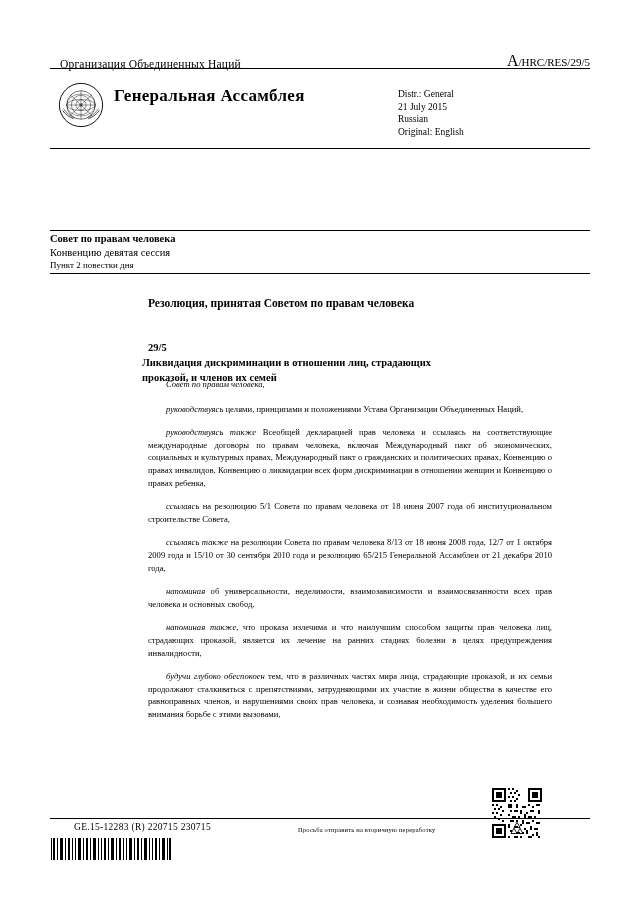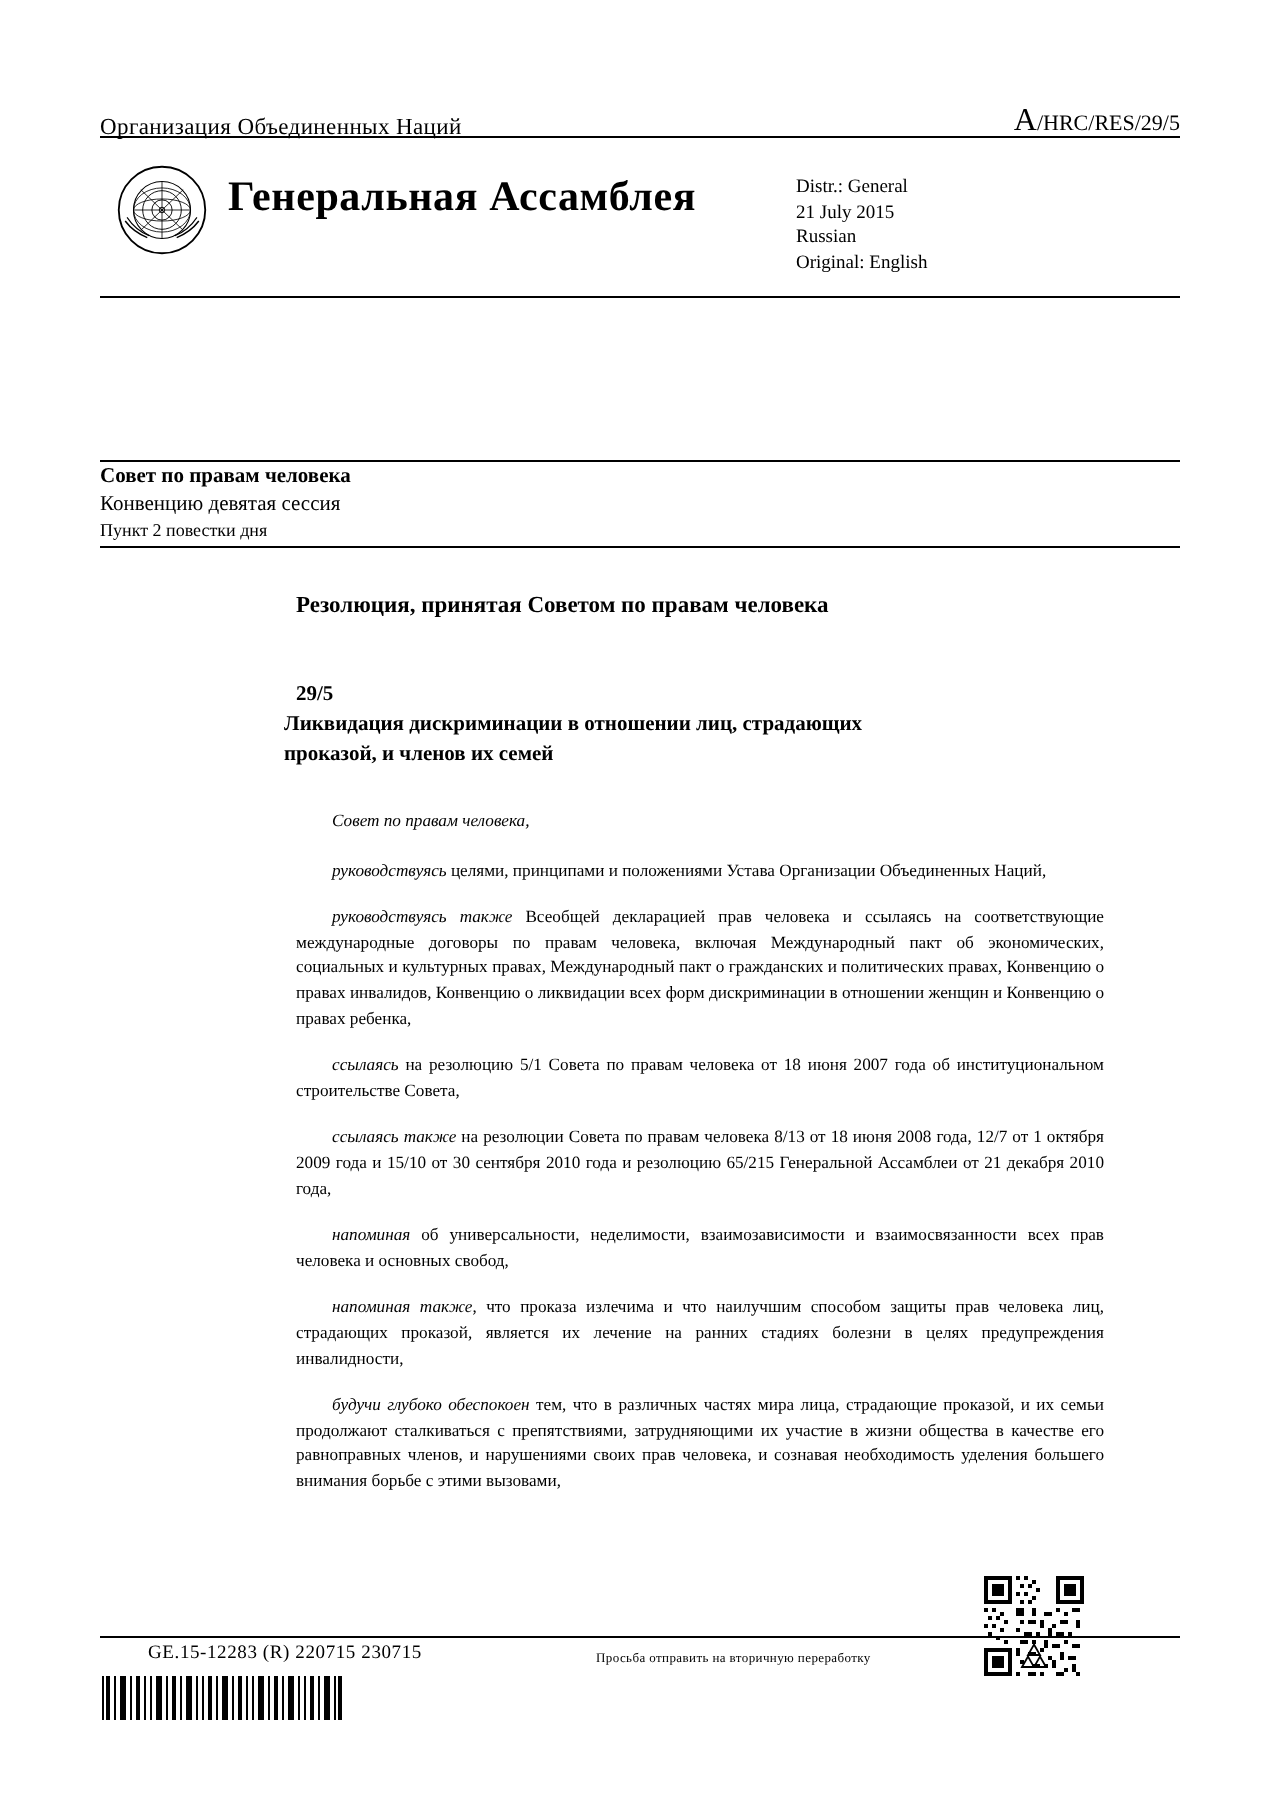--- a/index.html
+++ b/index.html
@@ -30,20 +30,21 @@
     top: 52px;
     width: 540px;
     display: flex;
     align-items: flex-end;
     justify-content: space-between;
   }
   .org-name {
     font-family: "Liberation Serif", serif;
     font-size: 11.5px;
     letter-spacing: 0.2px;
+    margin-left: 10px;
   }
   .symbol {
     font-family: "Liberation Serif", serif;
     font-size: 11px;
     white-space: nowrap;
   }
   .symbol .big {
     font-size: 16px;
   }
   .hdr-rule {
@@ -67,21 +68,21 @@
     left: 8px;
     top: 6px;
     width: 46px;
     height: 46px;
   }
   .ga-title {
     position: absolute;
     left: 64px;
     top: 10px;
     font-family: "Liberation Serif", serif;
-    font-size: 21px;
+    font-size: 17px;
     font-weight: bold;
     letter-spacing: 0.3px;
     text-align: right;
   }
   .distr {
     position: absolute;
     left: 348px;
     top: 12px;
     font-family: "Liberation Serif", serif;
     font-size: 9.5px;
@@ -157,21 +158,21 @@
     top: 356px;
     width: 400px;
     font-size: 10.5px;
     font-weight: bold;
     line-height: 14.5px;
   }
 
   .paras {
     position: absolute;
     left: 148px;
-    top: 404px;
+    top: 378px;
     width: 404px;
   }
   .para {
     font-size: 8.6px;
     line-height: 12.6px;
     text-align: justify;
     margin: 0 0 11px 0;
     text-indent: 18px;
     hyphens: auto;
   }

